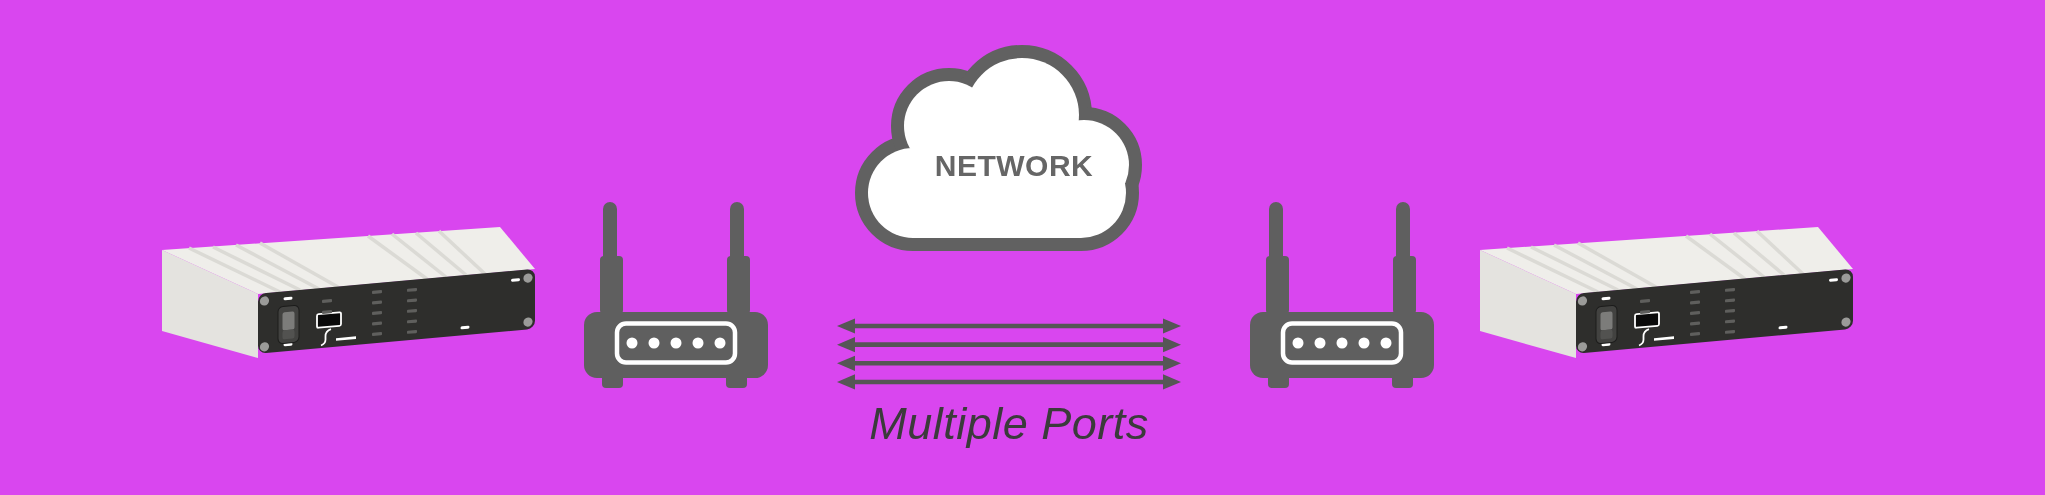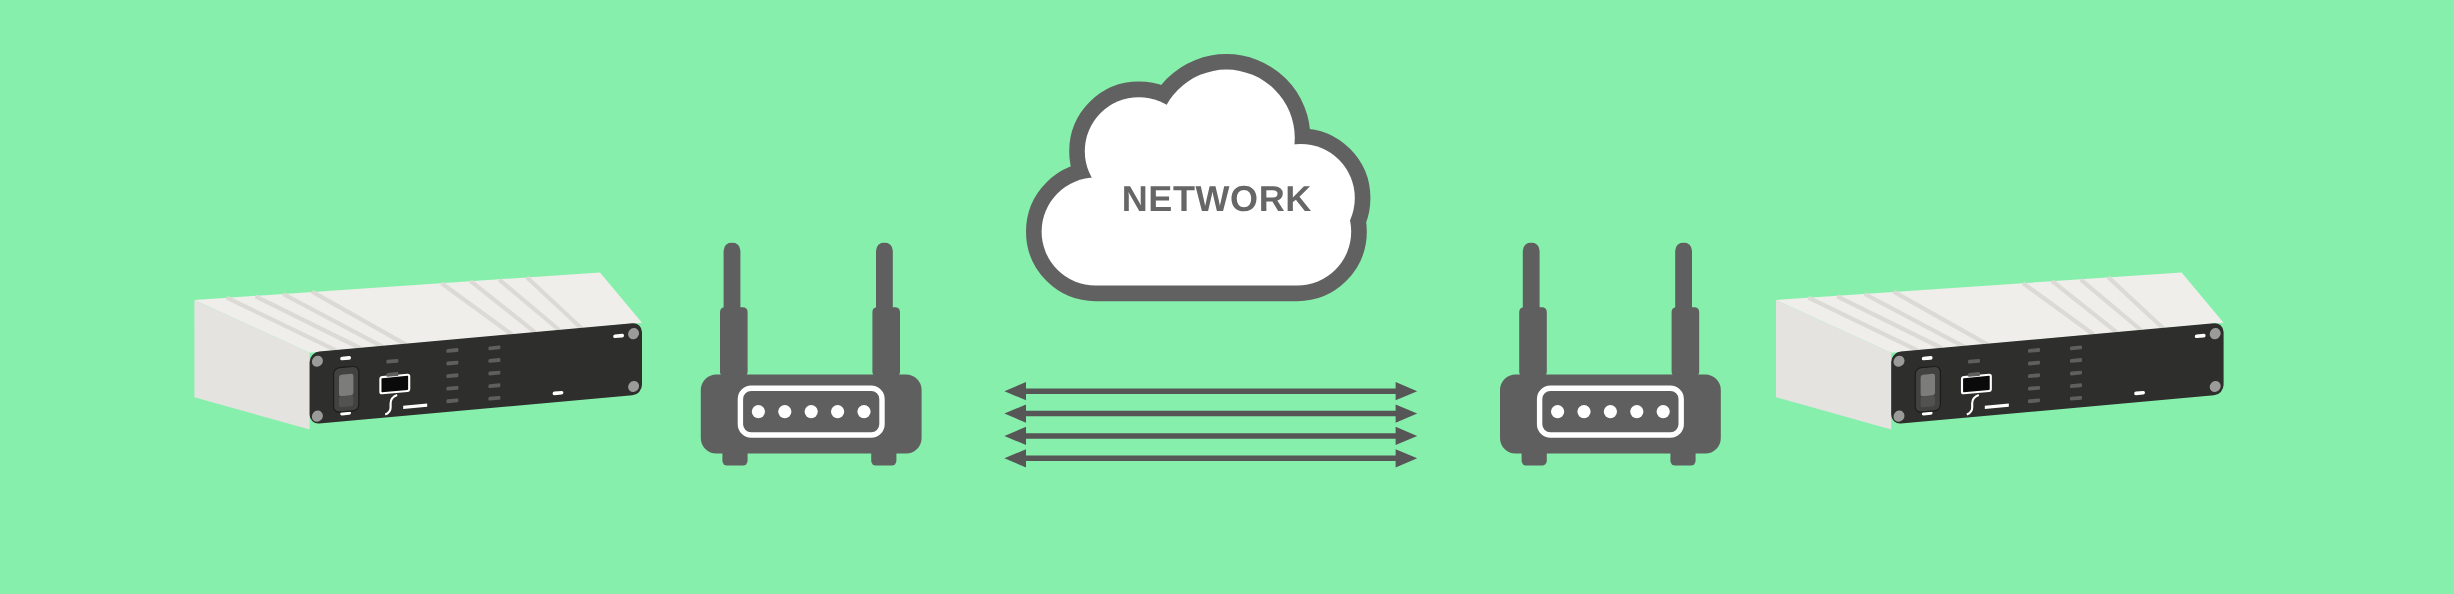--- a/index.html
+++ b/index.html
@@ -1,17 +1,17 @@
 <!DOCTYPE html>
 <html><head>
 <meta charset="utf-8">
 <style>
   html,body{margin:0;padding:0;background:#ffffff;}
   .stage{
-    position:relative;width:2045px;height:495px;background:#86efac;overflow:hidden;
+    position:relative;width:2045px;height:495px;background:#d946ef;overflow:hidden;
     font-family:"Liberation Sans",sans-serif;
   }
   .abs{position:absolute;}
   .caption{
     position:absolute;left:802px;top:399px;width:414px;
     text-align:center;font-style:italic;font-size:45px;line-height:1.1;
     color:#3b3b3b;letter-spacing:0.5px;white-space:nowrap;
   }
   .cloud-label{
     font-family:"Liberation Sans",sans-serif;font-weight:bold;font-size:30px;
@@ -132,20 +132,21 @@
         <polygon points="345,26.65 327,19.049999999999997 327,34.25" fill="#565656"></polygon>
         <line x1="16" y1="45.3" x2="330" y2="45.3" stroke="#565656" stroke-width="4.6"></line>
         <polygon points="1,45.3 19,37.699999999999996 19,52.9" fill="#565656"></polygon>
         <polygon points="345,45.3 327,37.699999999999996 327,52.9" fill="#565656"></polygon>
         <line x1="16" y1="63.949999999999996" x2="330" y2="63.949999999999996" stroke="#565656" stroke-width="4.6"></line>
         <polygon points="1,63.949999999999996 19,56.349999999999994 19,71.55" fill="#565656"></polygon>
         <polygon points="345,63.949999999999996 327,56.349999999999994 327,71.55" fill="#565656"></polygon>
       </g>
   </svg>
 
+  <div class="caption">Multiple Ports</div>
 
   <svg class="abs" style="left:1249px;top:202px" width="187" height="187" viewBox="0 0 187 187">
     <use href="#router-sym"></use>
   </svg>
 
   <svg class="abs" style="left:1478px;top:225px" width="380" height="137" viewBox="0 0 380 137">
     <use href="#device-sym"></use>
   </svg>
 
 </div>

